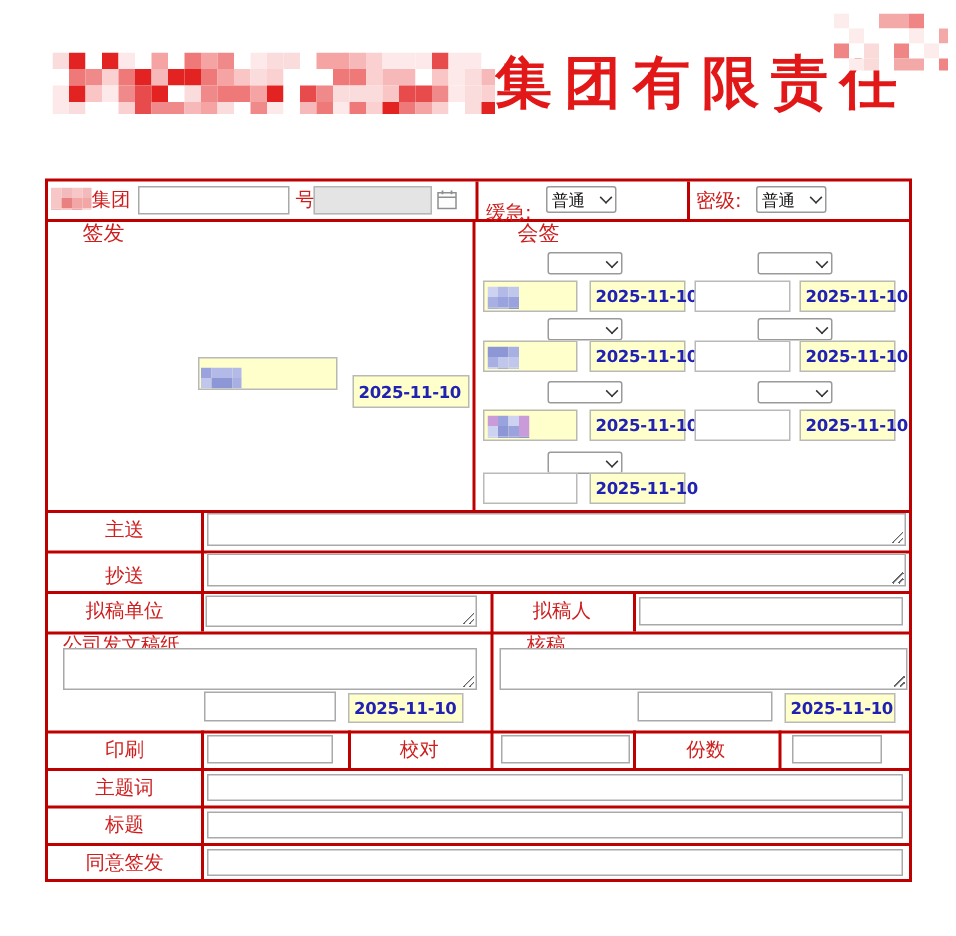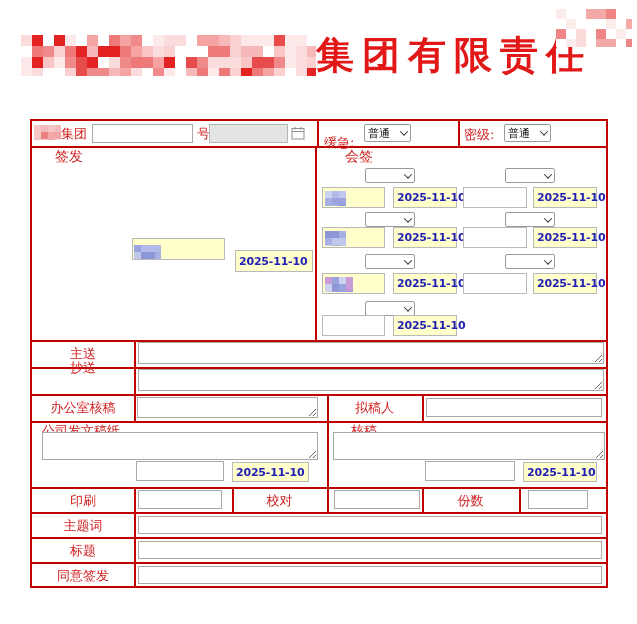--- a/index.html
+++ b/index.html
@@ -2,21 +2,21 @@
 <html><head>
 <meta charset="utf-8">
 <style>
   html,body{margin:0;padding:0;background:#fff;}
   .page{position:relative;width:637px;height:624px;background:#fff;overflow:hidden;
         font-family:"DejaVu Sans","Liberation Sans",sans-serif;}
   .abs{position:absolute;}
   .mosaic{position:absolute;overflow:hidden;}
   .mosaic i{position:absolute;display:block;}
   
-  .title1{left:21px;top:32px;width:575px;height:46px;display:flex;align-items:center;}
+  .title1{left:35px;top:32px;width:575px;height:46px;display:flex;align-items:center;}
   .title-text{font-family:"DejaVu Serif","Liberation Serif",serif;font-weight:bold;
               color:#e21818;font-size:38px;letter-spacing:8px;white-space:nowrap;line-height:1;}
   .title2{left:30px;top:78px;width:578px;height:40px;text-align:center;
           font-family:"DejaVu Serif","Liberation Serif",serif;font-weight:bold;
           color:#e21818;font-size:36px;letter-spacing:1px;line-height:40px;}
   
   .tbl{left:30px;top:119px;width:578px;height:469px;border:2px solid #bf0000;box-sizing:border-box;}
   .hline{position:absolute;left:0;width:574px;height:2px;background:#bf0000;}
   .vline{position:absolute;width:2px;background:#bf0000;}
   .rlabel{position:absolute;color:#cf1d1d;font-size:13px;line-height:15px;white-space:nowrap;}
@@ -351,24 +351,24 @@
     <div class="sel" style="left:333px;top:180px;width:50px;height:15px">
       <span></span>
         <span class="chev"></span>
     </div>
 
     <div class="wbox" style="left:290px;top:194px;width:63px;height:21px"></div>
     <div class="ybox date" style="left:361px;top:194px;width:64px;height:21px">2025-11-10</div>
 
     <div class="rlabel center" style="left:0;top:225px;width:102px">主送</div>
     <textarea class="ta" style="left: 106px; top: 221px; width: 466px; height: 22px;"></textarea>
-    <div class="rlabel center" style="left:0;top:239px;width:102px">抄送</div>
+    <div class="rlabel center" style="left:0;top:256px;width:102px">抄送</div>
     <textarea class="ta" style="left: 106px; top: 248px; width: 466px; height: 22px;"></textarea>
 
-    <div class="rlabel center" style="left:0;top:279px;width:102px">办公室核稿</div>
+    <div class="rlabel center" style="left:0;top:279px;width:102px">拟稿单位</div>
     <textarea class="ta" style="left: 105px; top: 276px; width: 181px; height: 21px;"></textarea>
     <div class="rlabel center" style="left:295px;top:279px;width:95px">拟稿人</div>
     <input class="inp" style="left: 394px; top: 277px; width: 176px; height: 19px;" type="text" value="">
 
     <div class="rlabel" style="left:10px;top:302px">公司发文稿纸</div>
     <textarea class="ta" style="left: 10px; top: 311px; width: 276px; height: 28px;"></textarea>
     <input class="inp" style="left: 104px; top: 340px; width: 88px; height: 20px;" type="text" value="">
     <div class="ybox date" style="left:200px;top:341px;width:77px;height:20px">2025-11-10</div>
 
     <div class="rlabel" style="left:319px;top:302px">核稿</div>

